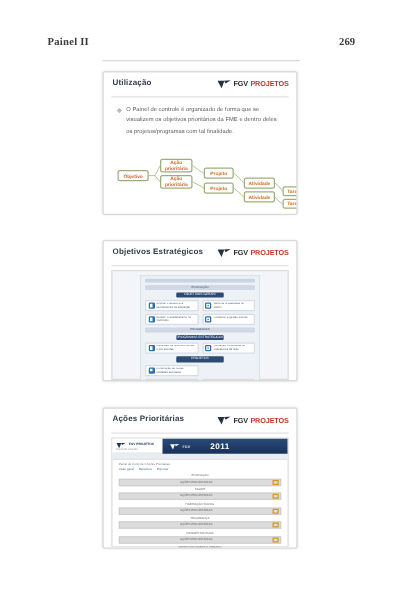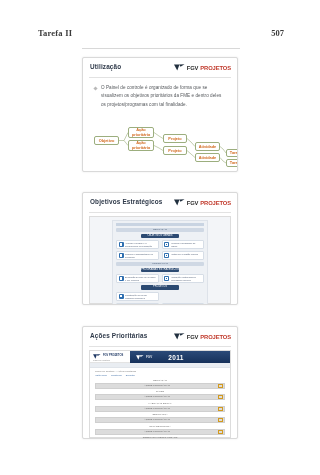--- a/index.html
+++ b/index.html
@@ -380,22 +380,22 @@
     width: 5px; height: 4px;
     margin-right: 1px;
     border: 1px solid #d39a1e;
     box-sizing: border-box;
   }
 </style>
 </head>
 <body>
 
 <div class="page-header">
-  <div class="ph-left">Tarefa II</div>
-  <div class="ph-right">507</div>
+  <div class="ph-left">Painel II</div>
+  <div class="ph-right">269</div>
 </div>
 <div class="header-rule"></div>
 
 <div class="slide slide-1">
 
   <div class="slide-head">
     <div class="slide-title">Utilização</div>
     <div class="logo">
       <svg class="logo-mark" viewBox="0 0 22 14">
         <path d="M0 1 L11 1 L6.5 13 Z" fill="#22303f"></path>

